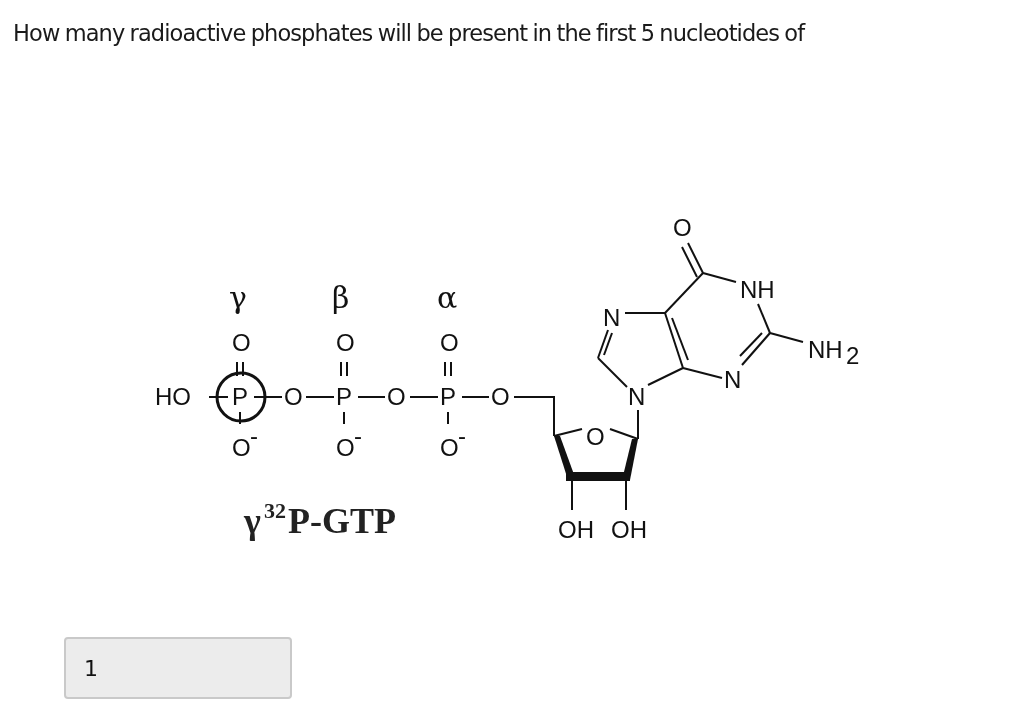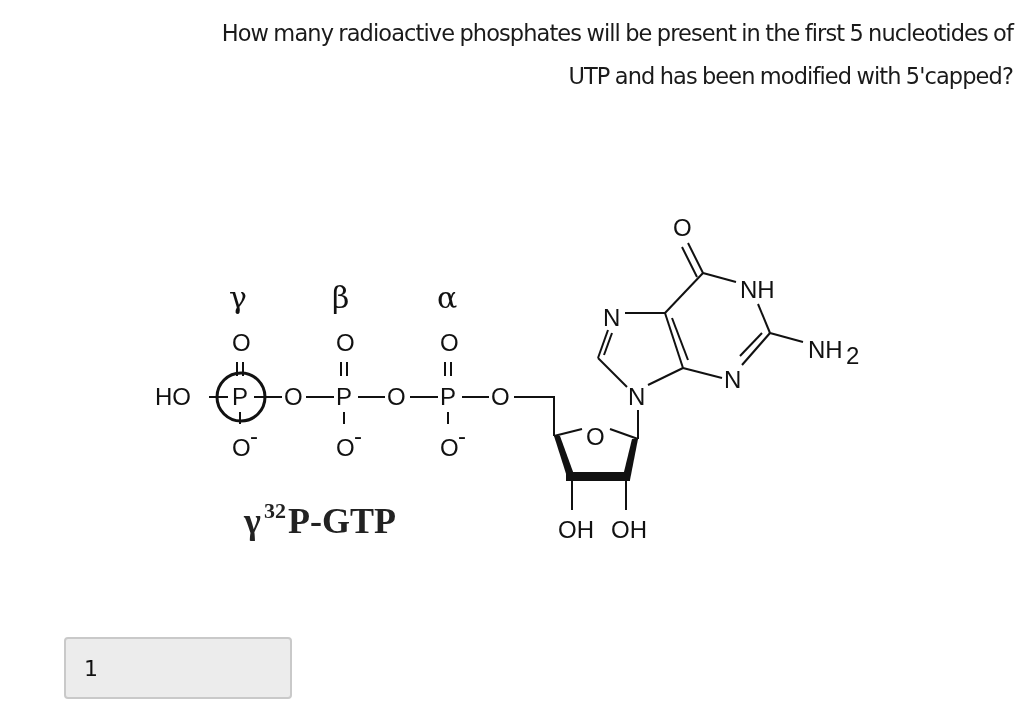--- a/index.html
+++ b/index.html
@@ -1,21 +1,21 @@
 <!DOCTYPE html>
 <html><head>
   <meta charset="utf-8">
   <style>
     html, body { margin: 0; padding: 0; background: #ffffff; }
     body { width: 1024px; height: 719px; position: relative; overflow: hidden;
            font-family: "DejaVu Sans", sans-serif; color: #1a1a1a; }
     .question {
       position: absolute; left: 13px; top: 12px; width: 1000px;
       font-family: "DejaVu Sans", sans-serif; font-size: 22.5px; line-height: 43px;
-      letter-spacing: -0.9px; word-spacing: -1px; color: #1a1a1a; margin: 0; text-align: right;
+      letter-spacing: -0.9px; word-spacing: -1px; color: #1a1a1a; margin: 0;
     }
     .question span { display: block; white-space: nowrap; }
     .figure { position: absolute; left: 0; top: 200px; width: 1024px; height: 370px; }
     .figure svg { position: absolute; left: 0; top: 0; }
     .chem { font-family: "Liberation Sans", sans-serif; font-size: 24px; fill: #111; }
     .greek { font-family: "DejaVu Serif", serif; font-size: 30px; fill: #111; }
     .caption { font-family: "Liberation Serif", serif; font-weight: bold; font-size: 36px; fill: #222; }
     .sup { font-family: "Liberation Serif", serif; font-weight: bold; font-size: 22px; fill: #222; }
     .answer-box {
       position: absolute; left: 64px; top: 637px; width: 228px; height: 62px;
@@ -23,21 +23,20 @@
       border-radius: 4px; padding: 0 0 0 18px;
       font-family: "DejaVu Sans", sans-serif; font-size: 22px; color: #111;
       display: flex; align-items: center; outline: none;
     }
   </style>
 </head>
 <body>
 
 <div class="question">
   <span>How many radioactive phosphates will be present in the first 5 nucleotides of</span>
-  <span>UTP and has been modified with 5'capped?</span>
 </div>
 
 <div class="figure">
   <svg width="1024" height="370" viewBox="0 200 1024 370" xmlns="http://www.w3.org/2000/svg">
 
     <text class="greek" x="229" y="308">γ</text>
     <text class="greek" x="332" y="308">β</text>
     <text class="greek" x="437" y="308">α</text>
 
     <text class="chem" x="232" y="351">O</text>

